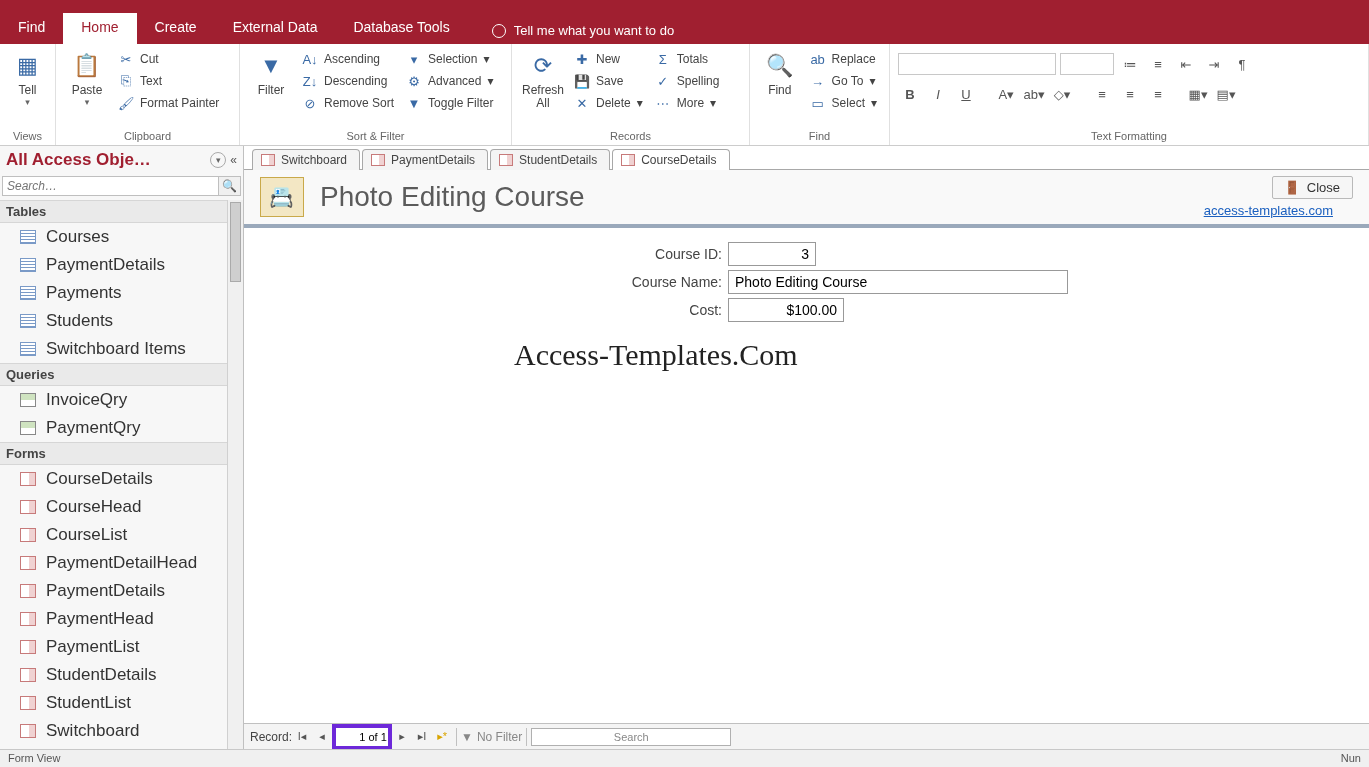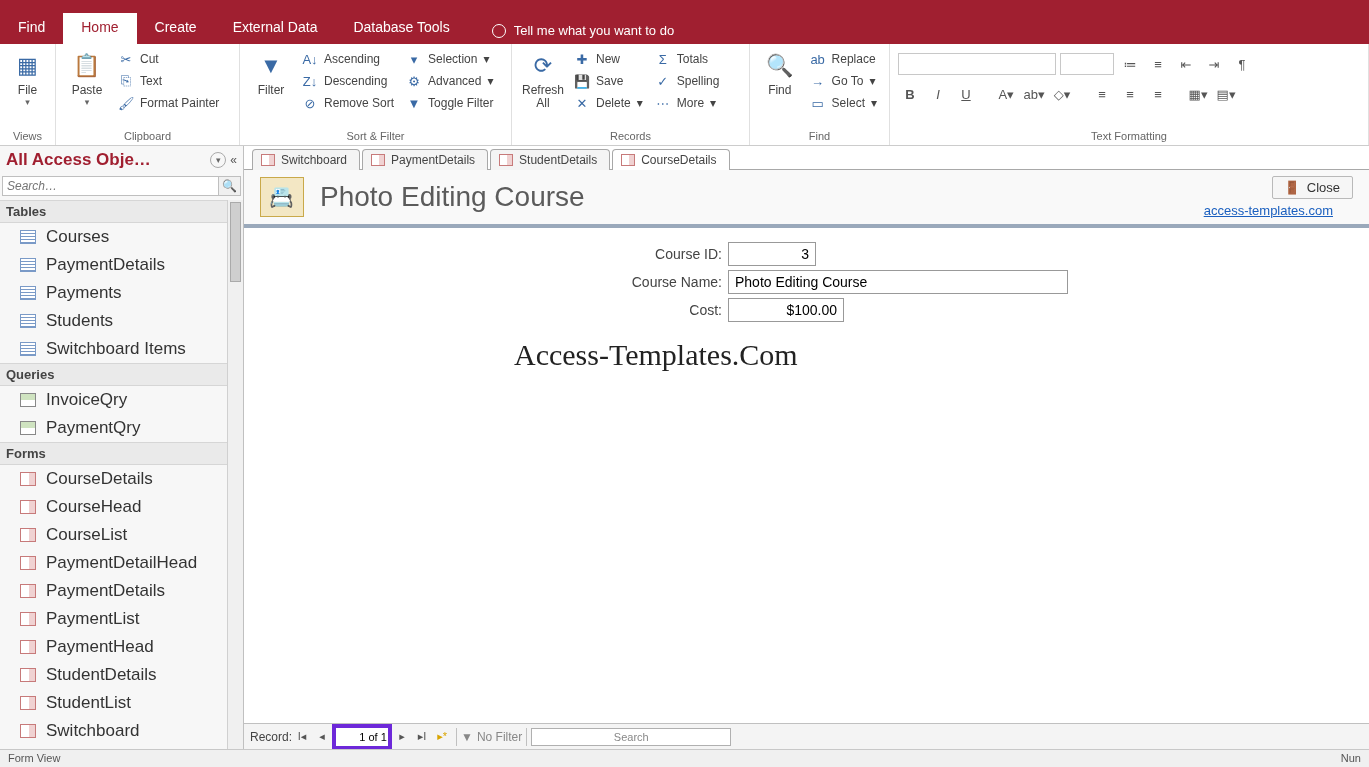--- a/index.html
+++ b/index.html
@@ -103,21 +103,21 @@
     <span>Tell me what you want to do</span>
   </div>
 </div>
 
 <div class="ribbon">
 
   <div class="rgroup" style="width:56px">
     <div class="zone">
       <div class="bigbtn">
         <div class="ico">▦</div>
-        <div class="lbl">File</div>
+        <div class="lbl">Tell</div>
         <div style="font-size:9px;color:#666">▾</div>
       </div>
     </div>
     <div class="glabel">Views</div>
   </div>
 
   <div class="rgroup" style="width:184px">
     <div class="zone">
       <div class="bigbtn">
         <div class="ico">📋</div>
@@ -328,25 +328,25 @@
           <div class="nav-item">
             <span class="nico ico-form"></span>
             <span>PaymentDetailHead</span>
           </div>
           <div class="nav-item">
             <span class="nico ico-form"></span>
             <span>PaymentDetails</span>
           </div>
           <div class="nav-item">
             <span class="nico ico-form"></span>
+            <span>PaymentHead</span>
+          </div>
+          <div class="nav-item">
+            <span class="nico ico-form"></span>
             <span>PaymentList</span>
-          </div>
-          <div class="nav-item">
-            <span class="nico ico-form"></span>
-            <span>PaymentHead</span>
           </div>
           <div class="nav-item">
             <span class="nico ico-form"></span>
             <span>StudentDetails</span>
           </div>
           <div class="nav-item">
             <span class="nico ico-form"></span>
             <span>StudentList</span>
           </div>
           <div class="nav-item">

